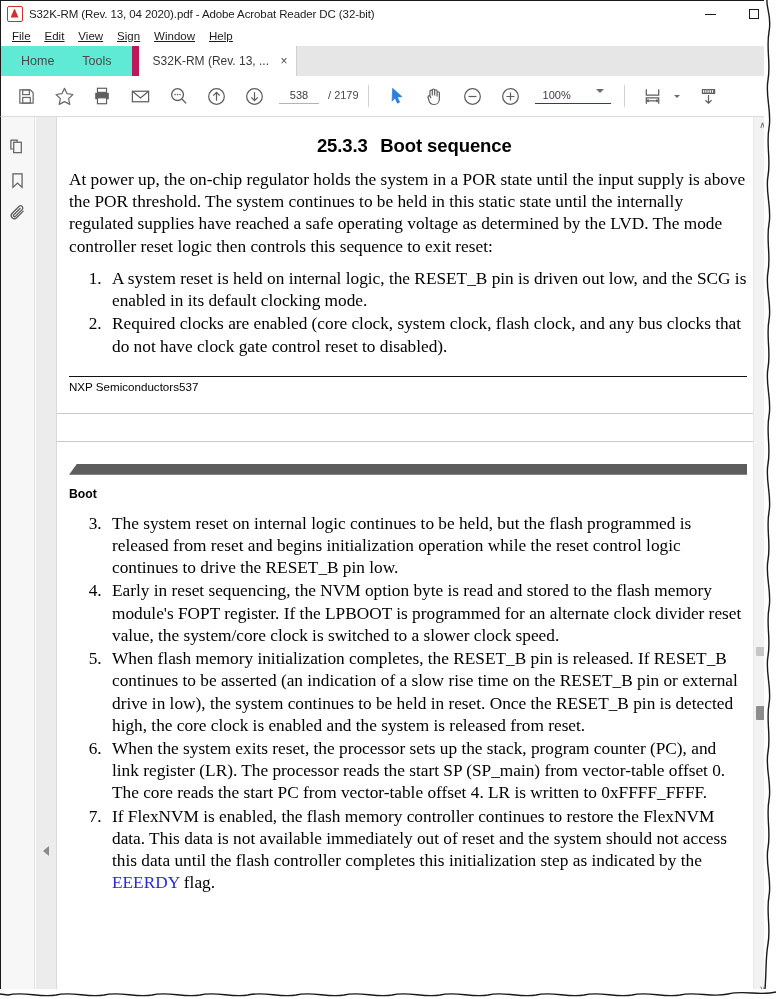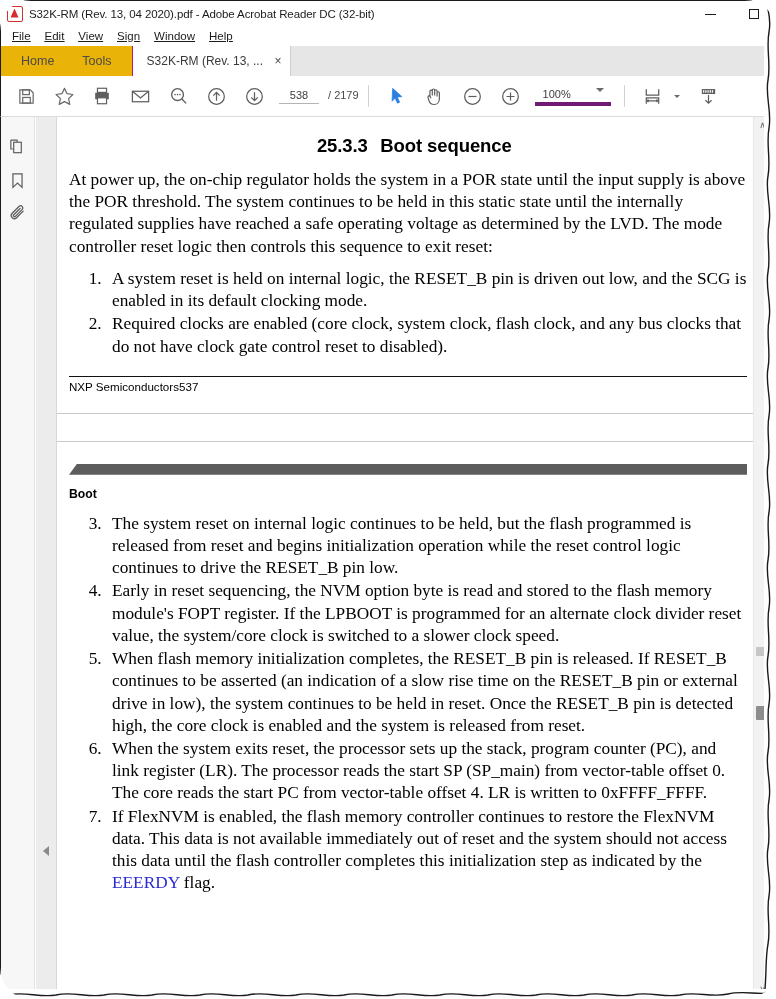--- a/index.html
+++ b/index.html
@@ -10,21 +10,20 @@
     width: 776px; height: 999px;
     overflow: hidden;
     font-family: "Liberation Sans", sans-serif;
     -webkit-font-smoothing: antialiased;
   }
   #app {
     position: relative;
     width: 776px; height: 999px;
     background: #ffffff;
     overflow: hidden;
-    border-radius: 31px;
   }
 
   
   .titlebar {
     position: absolute; left: 0; top: 0;
     width: 776px; height: 26px;
     background: #ffffff;
     border-top: 1px solid #1a1a1a;
     border-left: 1px solid #1a1a1a;
     box-sizing: border-box;
@@ -94,22 +93,22 @@
   .tabstrip {
     position: absolute; left: 0; top: 46px;
     width: 776px; height: 30px;
     background: #e6e6e6;
     border-left: 1px solid #1a1a1a;
     box-sizing: border-box;
     display: flex; align-items: stretch;
   }
   .homebar {
     display: flex; align-items: center;
-    background: #eab308;
-    border-right: 1px solid #be185d;
+    background: #5eead4;
+    border-right: 7px solid #be185d;
     padding: 0 6px;
   }
   .home-btn, .tools-btn {
     font-size: 12.5px;
     color: #4a4a4a;
     padding: 0 14px;
     display: flex; align-items: center;
     height: 100%;
   }
   .doctab {
@@ -169,21 +168,21 @@
   .pagetotal { margin-left: 9px; color: #4a4a4a; font-size: 11px; white-space: nowrap;}
   .tb-sep {
     width: 1px; height: 22px;
     background: #d2d2d2;
     margin: 0 9px;
     flex: none;
   }
   .zoombox {
     display: flex; align-items: flex-start;
     margin-left: 5px; margin-right: 4px;
-    border-bottom: 4px solid #701a75;
+    border-bottom: 1px solid #701a75;
     padding: 1px 2px 2px 2px;
     min-width: 72px;
     justify-content: space-between;
   }
   .zoomval { font-size: 11px; color: #3c3c3c; padding: 0 6px; }
   .caret {
     width: 0; height: 0;
     border-left: 4px solid transparent;
     border-right: 4px solid transparent;
     border-top: 4px solid #6b6b6b;

